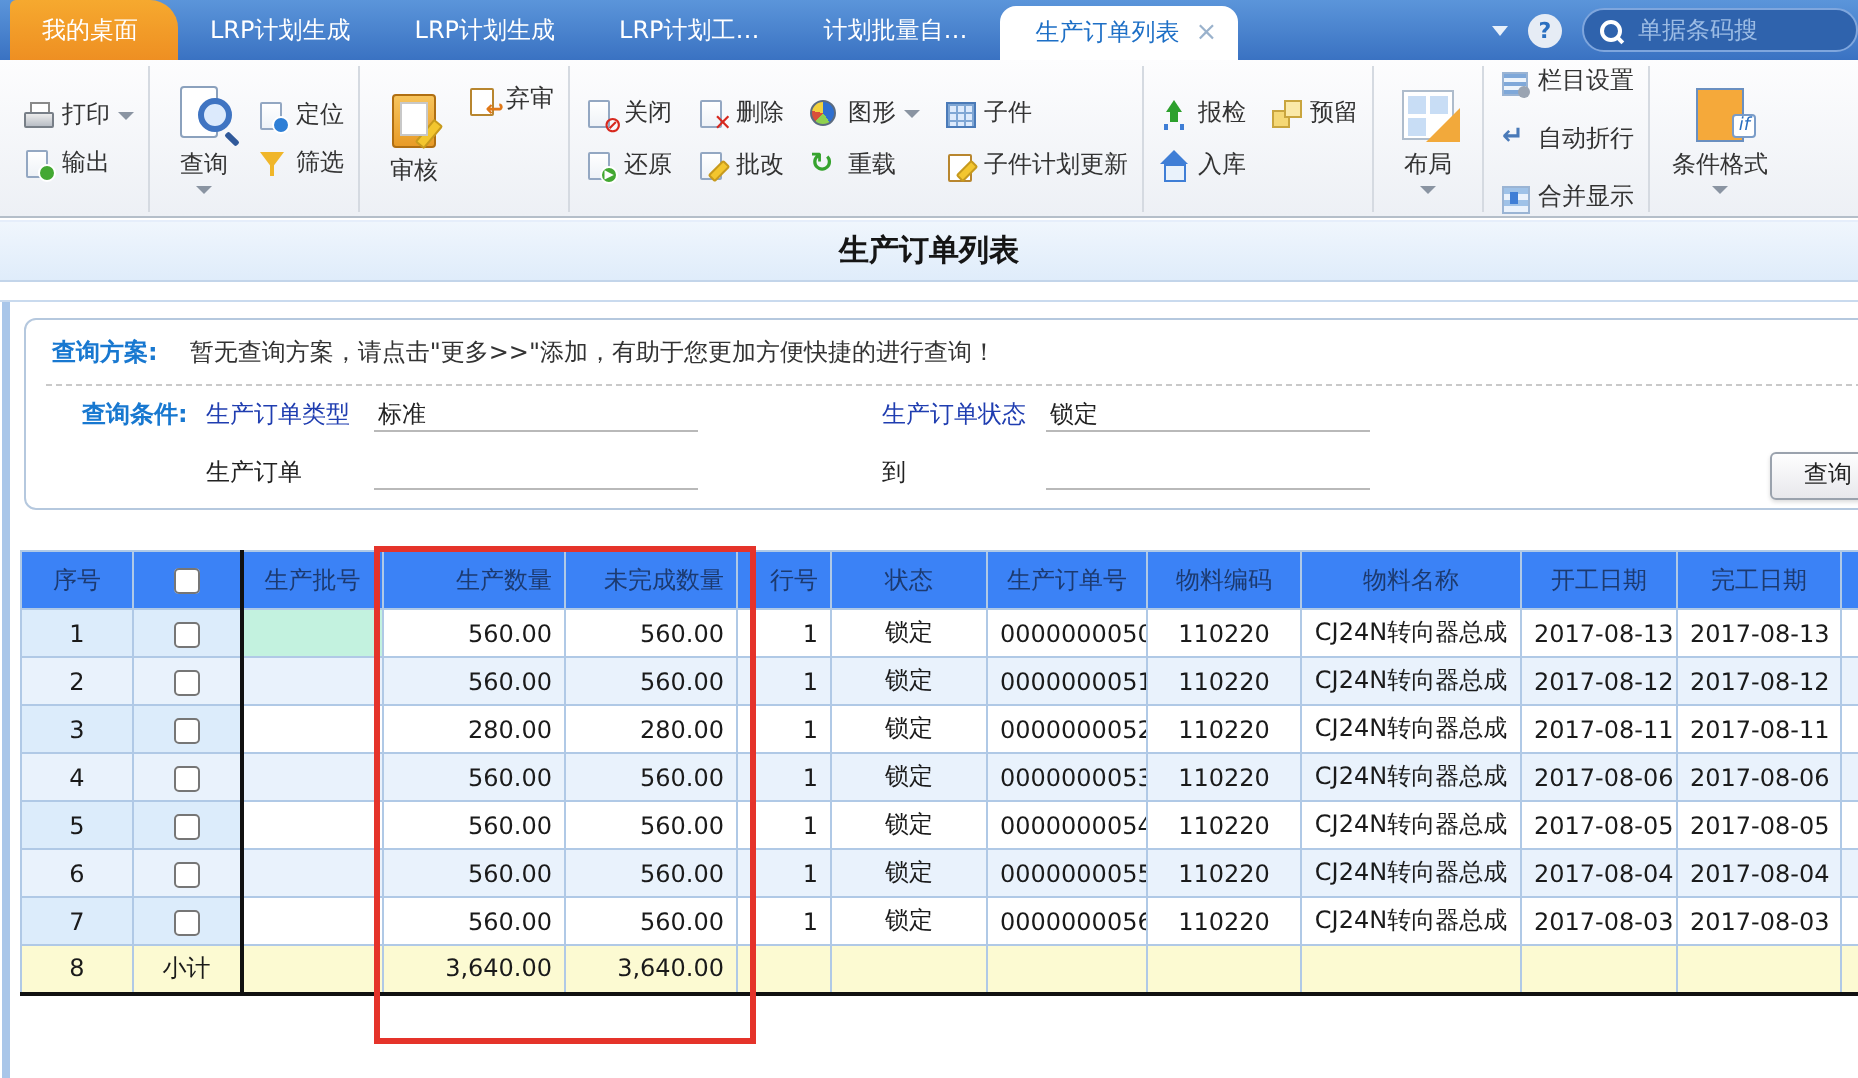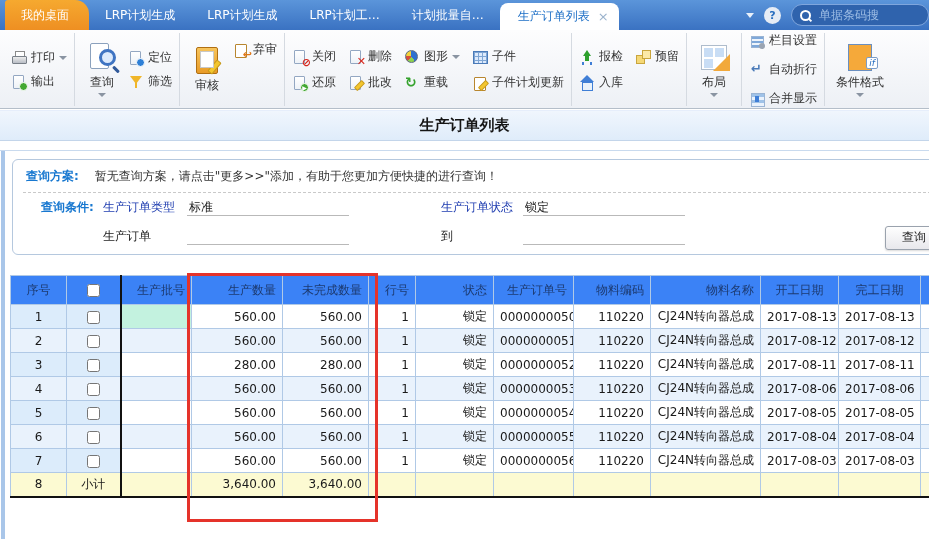--- a/index.html
+++ b/index.html
@@ -129,21 +129,21 @@
   table.grid{border-collapse:collapse;table-layout:fixed;width:940px;border-bottom:2px solid #111}
   .grid th,.grid td{border:1px solid #b0c9e6;padding:0 6px;height:24px;overflow:hidden;white-space:nowrap;
                     font-weight:normal;font-size:12px;box-sizing:border-box}
   .grid th{height:29px;background:#3b82f6;color:#1c3a70}
   .grid td{color:#1a1a1a;background:#fff}
   .grid tr.alt td{background:#e9f2fc}
   .grid td.froz{background:#dcecfb}
   .grid th.dvd,.grid td.dvd{border-right:2px solid #111}
   .grid td.sel{background:#c3f2df}
   .grid tr.sum td{background:#fcfad2}
-  .ac{text-align:center}.al{text-align:right}.ar{text-align:right}
+  .ac{text-align:center}.al{text-align:center}.ar{text-align:right}
   .grid input[type=checkbox]{width:13px;height:13px;margin:0;vertical-align:middle}
   .redbox{position:absolute;left:177px;top:-2px;width:185px;height:243px;border:3px solid #e5332a;
           pointer-events:none;z-index:5}
 </style>
 </head>
 <body>
 
 <div class="tabbar">
   <div class="tab orange">
     <span>我的桌面</span>

